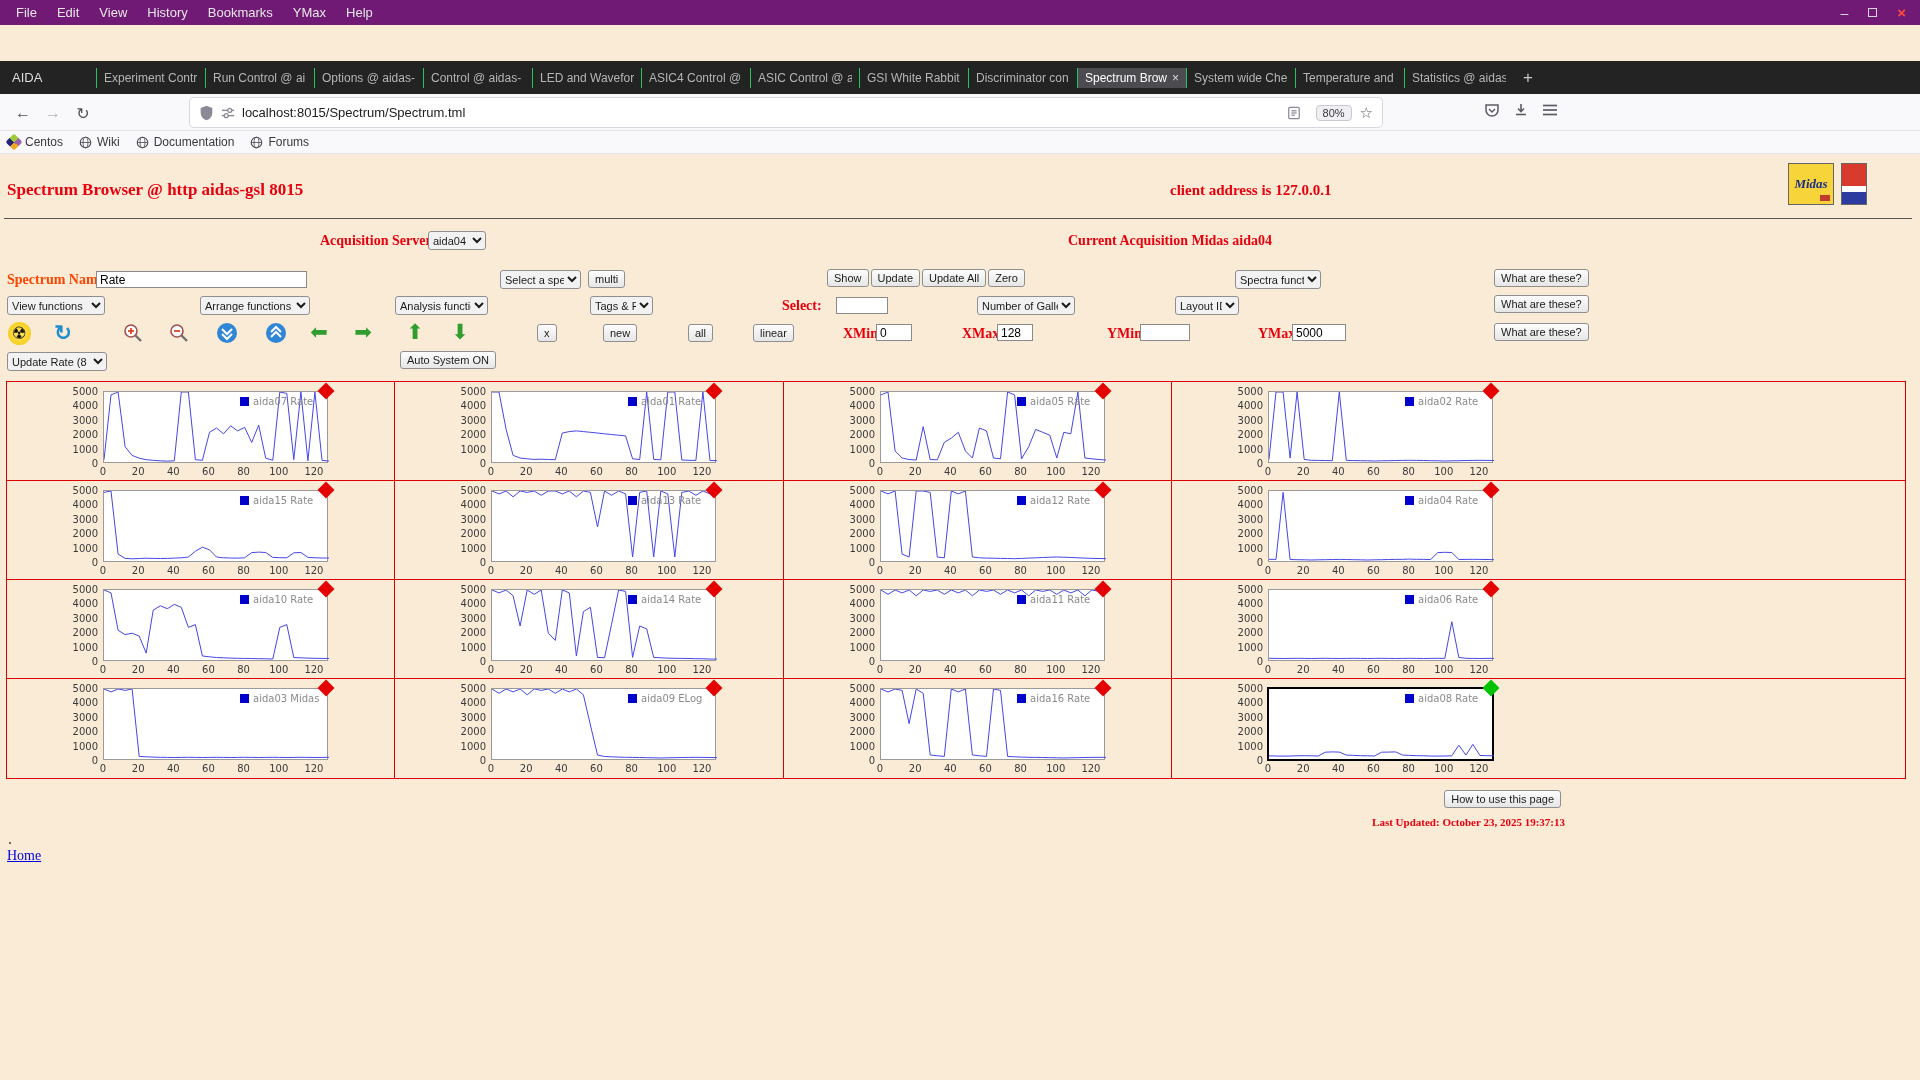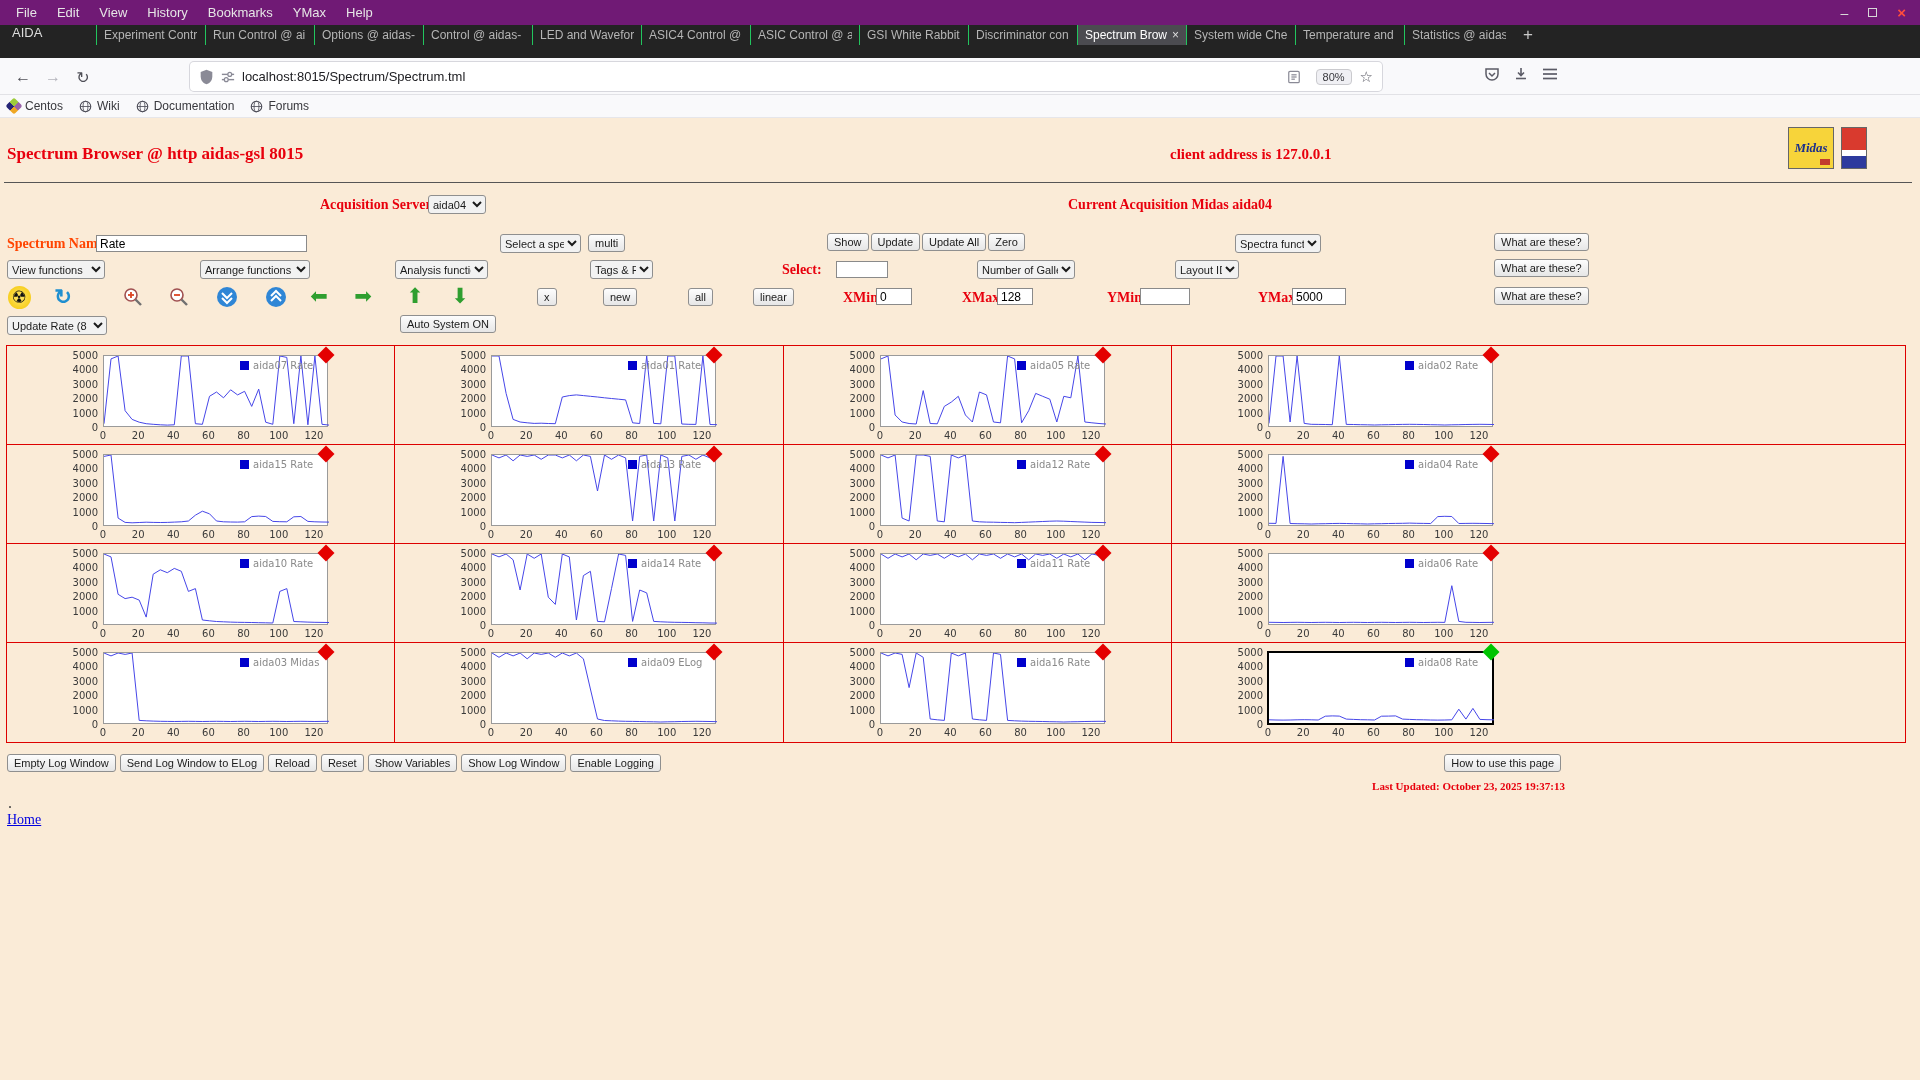--- a/index.html
+++ b/index.html
@@ -7,21 +7,21 @@
   body { font-family:"Liberation Sans",sans-serif; background:#faebd7; }
 
   
   .menubar { height:25px; background:#701a75; display:flex; align-items:center; padding:0 6px; color:#e6e6e6; font-size:13px; }
   .mitem { padding:0 10px; cursor:default; }
   .win-controls { margin-left:auto; display:flex; align-items:center; gap:20px; margin-right:8px; }
   .wc { color:#d8d8d8; font-size:14px; line-height:1; }
   .wc-max { width:9px; height:9px; border:1.5px solid #d8d8d8; display:inline-block; }
   .wc-close { color:#ff4d3d; font-size:15px; font-weight:bold; }
 
-  .tabbar { height:33px; background:#232323; display:flex; align-items:flex-start; font-size:12px; color:#b5b5b5; }
+  .tabbar { height:33px; background:#232323; display:flex; align-items:center; font-size:12px; color:#b5b5b5;margin-top:36px; }
   .app-label { width:96px; display:flex; align-items:center; padding-left:12px; color:#dcdcdc; font-size:13px; }
   .tab { width:109px; display:flex; align-items:center; padding:0 7px; border-left:1px solid #22c55e; white-space:nowrap; overflow:hidden; }
   .tab .tab-label { overflow:hidden; white-space:nowrap; }
   .tab.active { background:#4b4b50; color:#fff; }
   .tab-close { margin-left:auto; padding-left:4px; color:#ddd; }
   .newtab { width:30px; display:flex; align-items:center; justify-content:center; font-size:17px; color:#c9c9c9; }
 
   .navbar { height:37px; background:#f9f9fb; position:relative; border-bottom:1px solid #e2e2e6; }
   .nav-ic { position:absolute; top:7px; width:26px; height:24px; display:flex; align-items:center; justify-content:center; font-size:16px; color:#4f4f57; }
   .nav-ic.dim { color:#b3b3bb; }
@@ -781,27 +781,18 @@
           <span class="xtick" style="left: 93.3125px;">40</span>
           <span class="xtick" style="left: 128.469px;">60</span>
           <span class="xtick" style="left: 163.625px;">80</span>
           <span class="xtick" style="left: 198.781px;">100</span>
           <span class="xtick" style="left: 233.938px;">120</span>
           <span class="diamond green"></span>
         </div>
       </div>
     </div>
 
-  <div class="abs" style="left:7px;top:636px;display:flex;gap:4px">
-      <button class="btn">Empty Log Window</button>
-      <button class="btn">Send Log Window to ELog</button>
-      <button class="btn">Reload</button>
-      <button class="btn">Reset</button>
-      <button class="btn">Show Variables</button>
-      <button class="btn">Show Log Window</button>
-      <button class="btn">Enable Logging</button>
-    </div>
   <button class="abs btn" style="right:359px;top:636px">How to use this page</button>
   <span class="abs rlabel" style="right:355px;top:662px;font-size:11px">Last Updated: October 23, 2025 19:37:13</span>
   <span class="abs" style="left:8px;top:676px;font-family:'Liberation Serif',serif;color:#444">.</span>
   <a class="abs home-link" style="left:7px;top:694px">Home</a>
 
 </div>
 
 </body></html>

